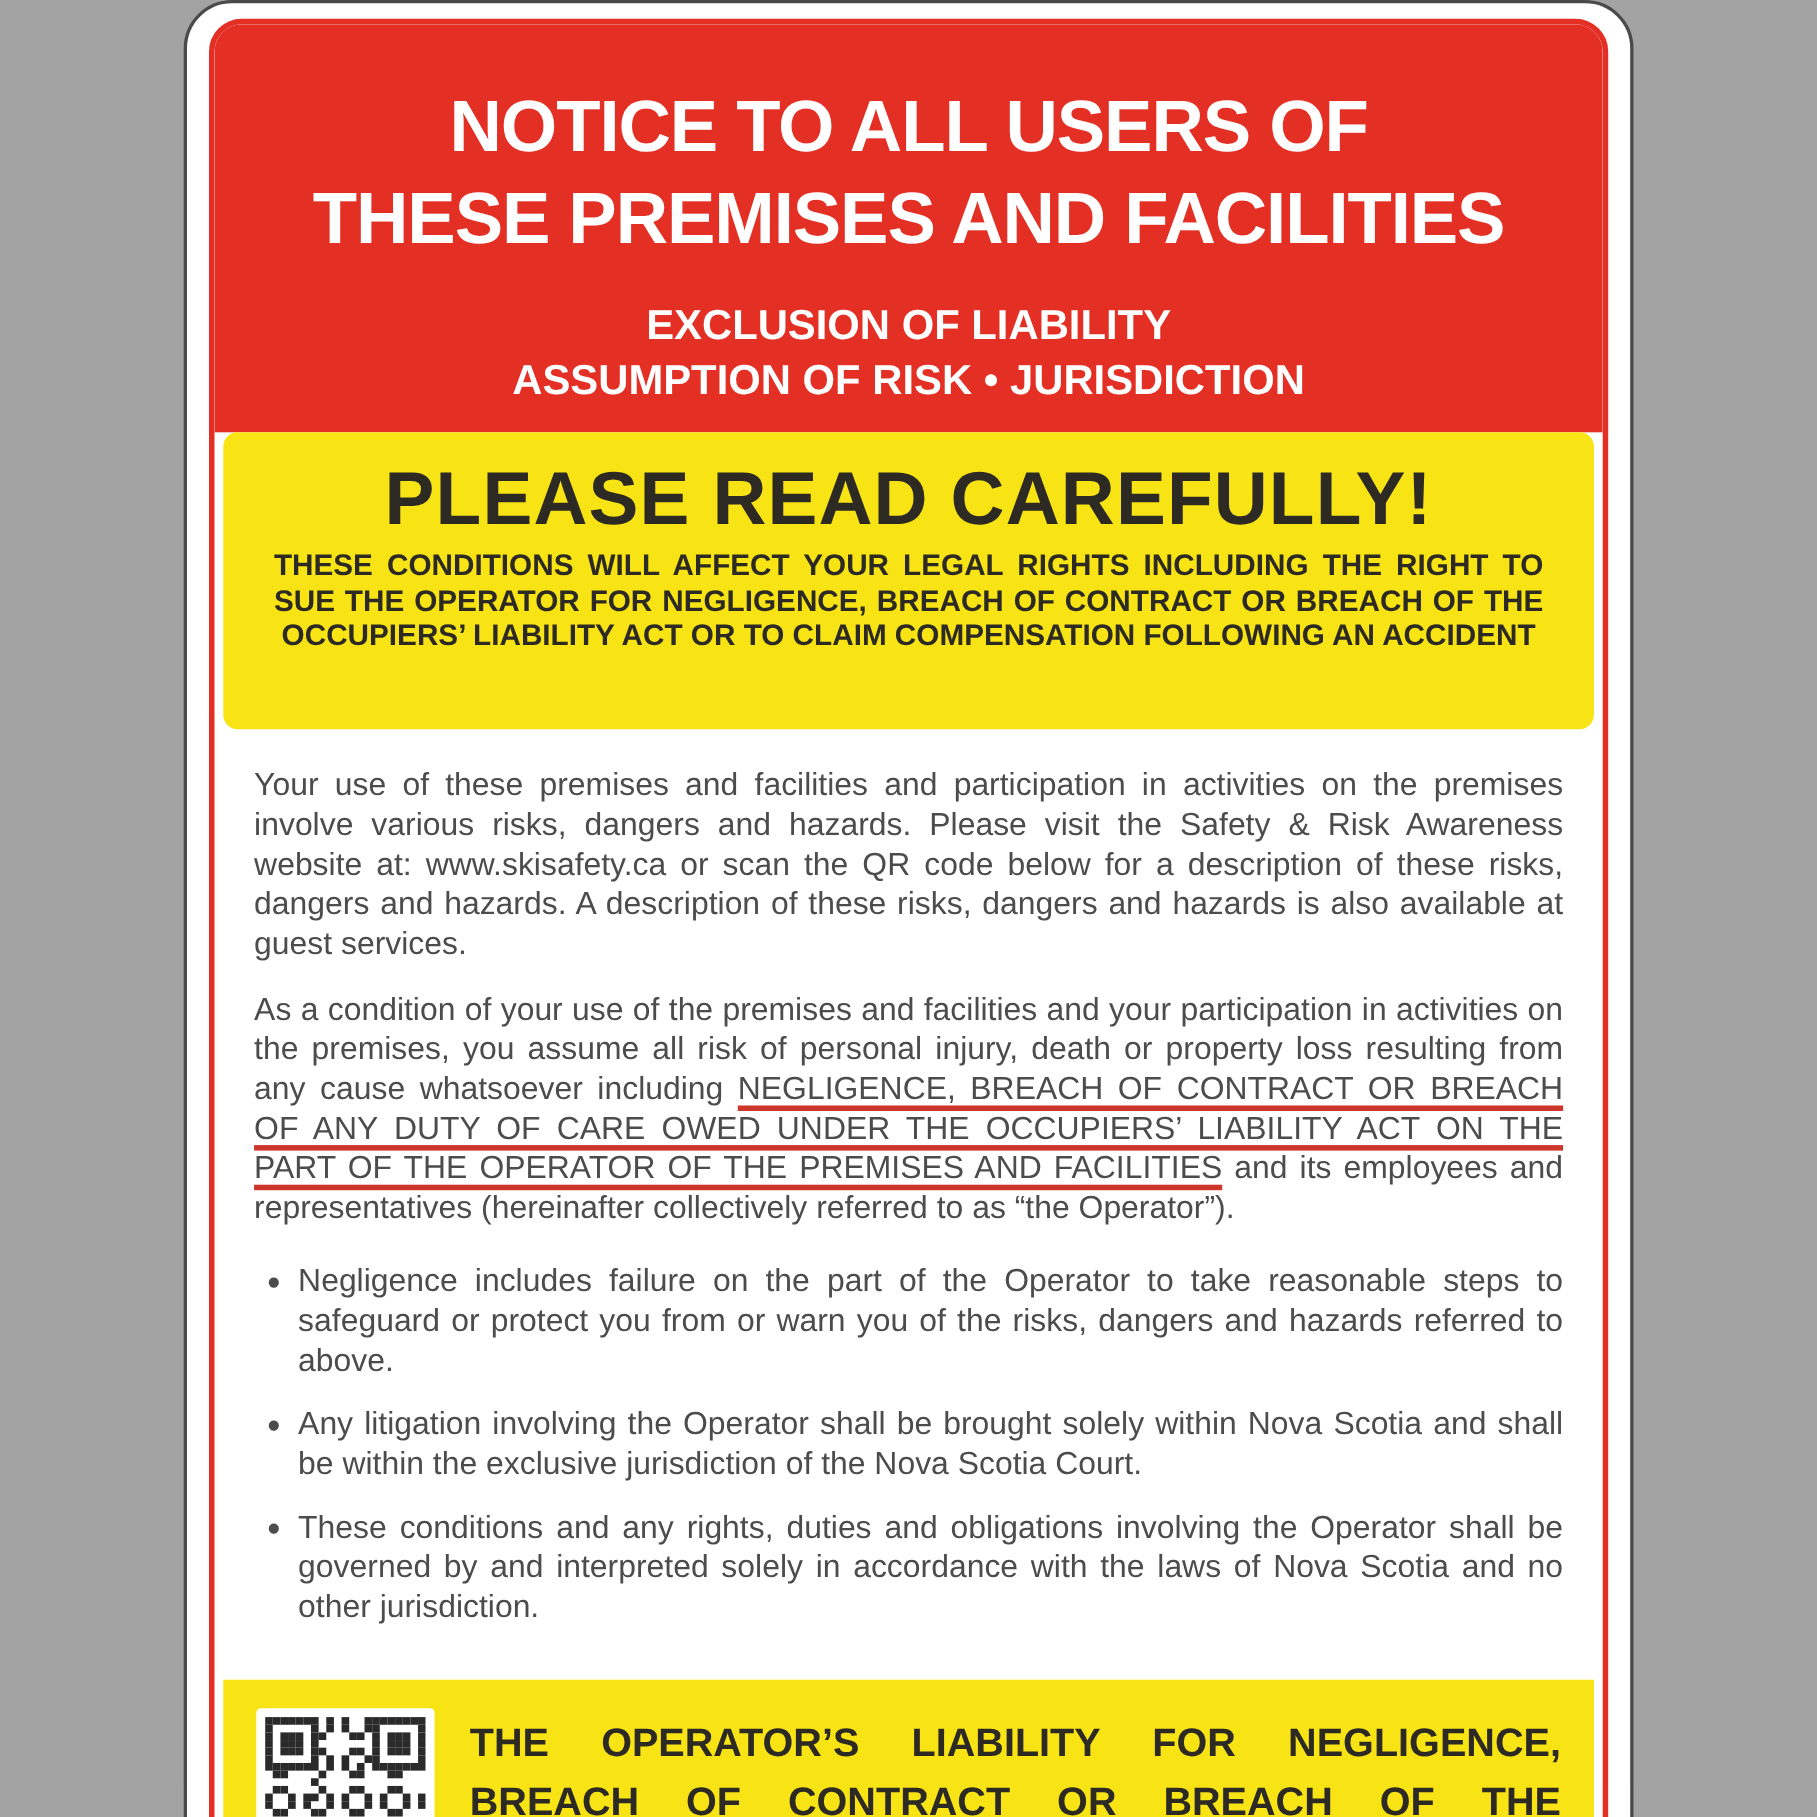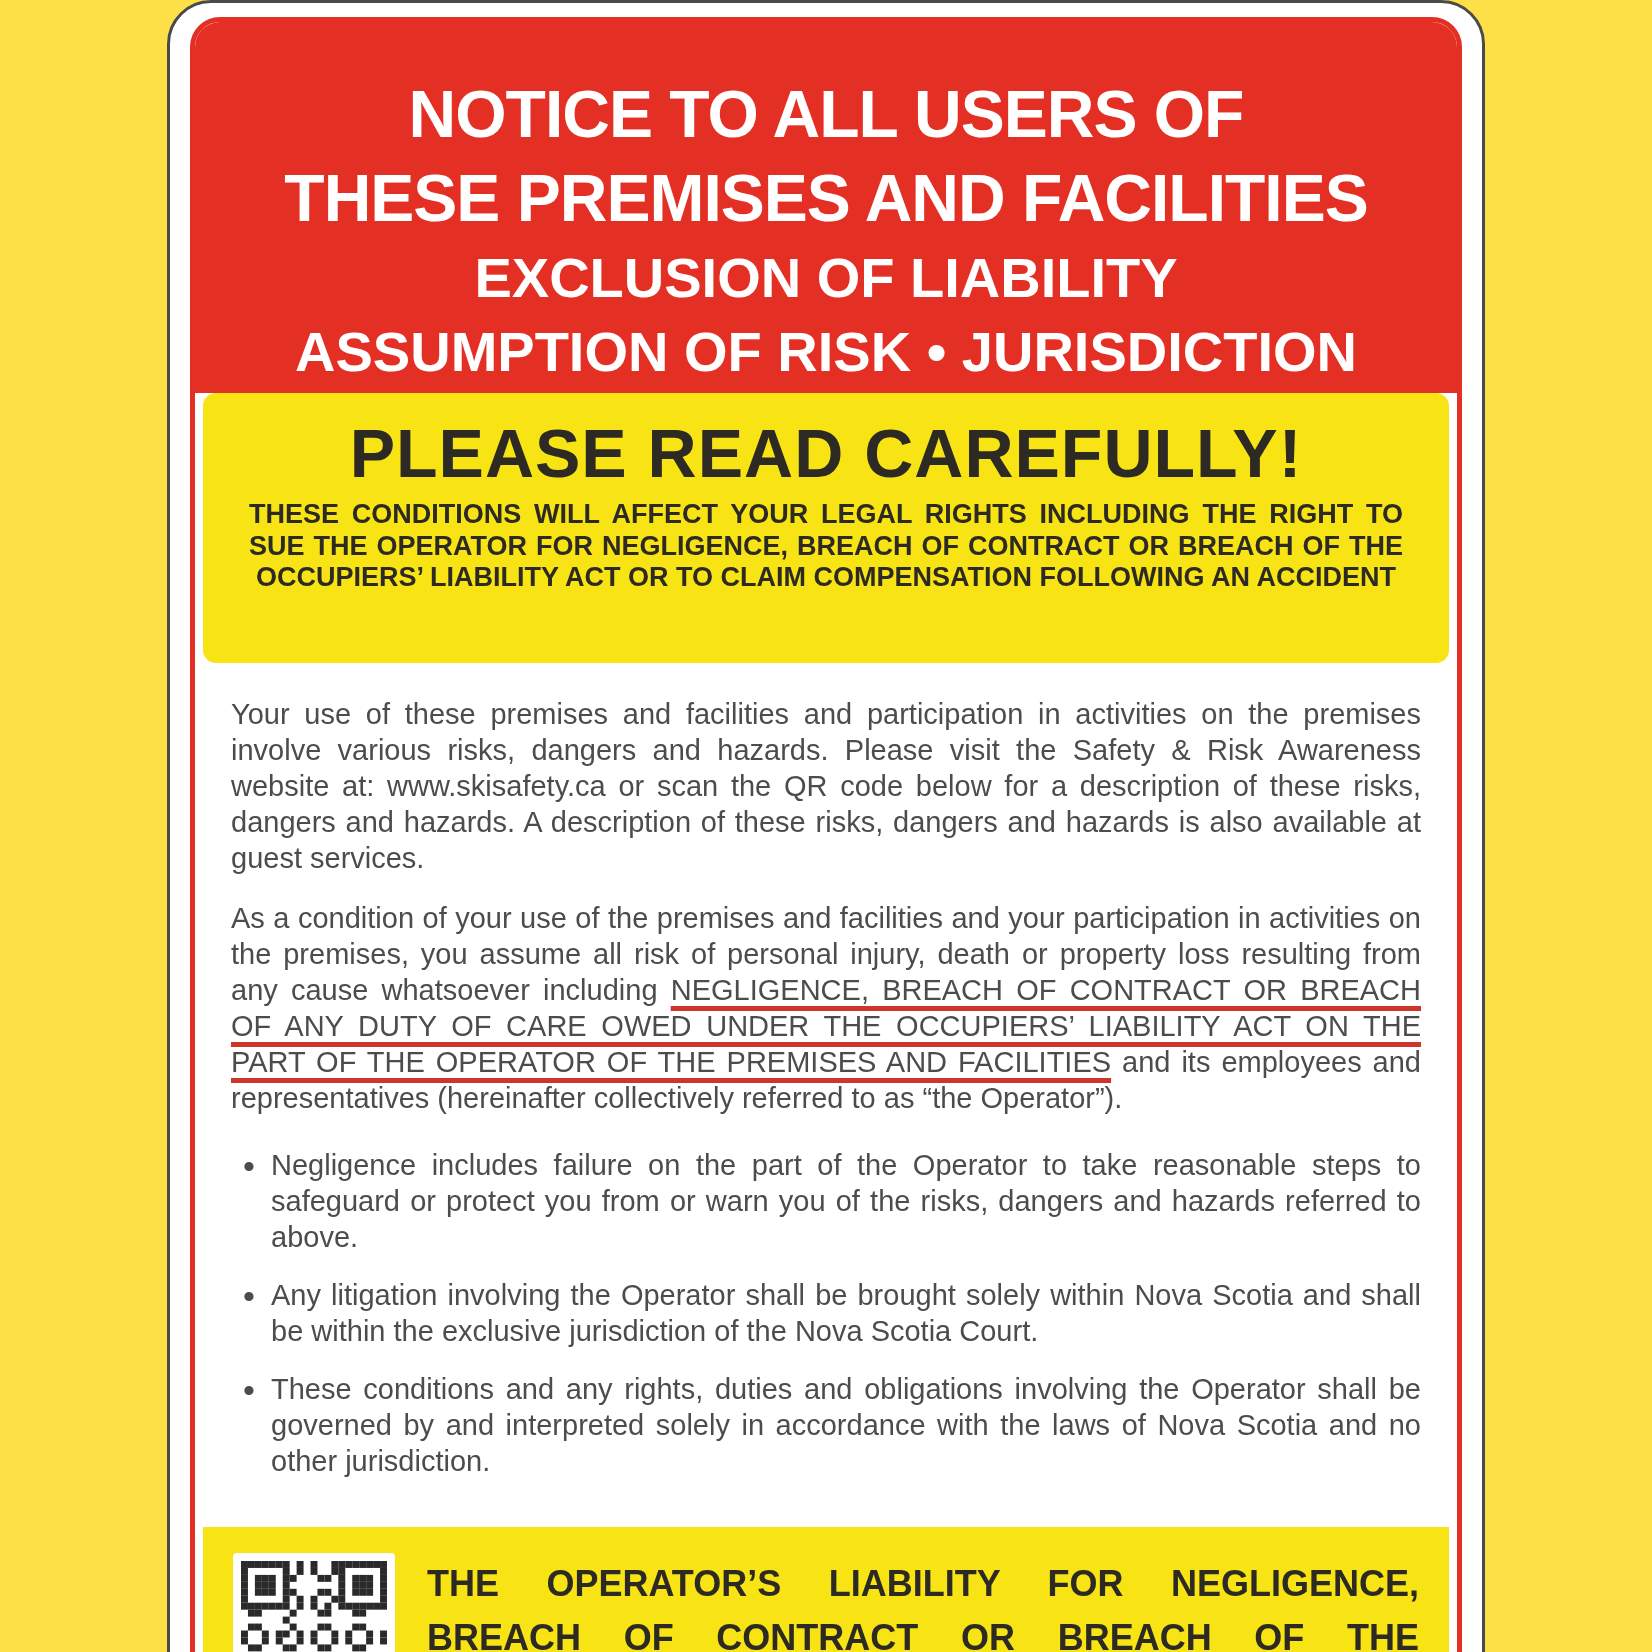--- a/index.html
+++ b/index.html
@@ -1,28 +1,28 @@
 <!DOCTYPE html>
 <html><head>
 <meta charset="utf-8">
 <style>
   html,body{margin:0;padding:0;}
   body{font-family:"Liberation Sans",sans-serif;}
   .canvas{position:relative;width:1652px;height:1652px;background:#e3301fcc;overflow:hidden;}
-  .canvas{background:#fde047;}
+  .canvas{background:#a3a3a3;}
   .sign{position:absolute;left:167px;top:0;width:1318px;height:1760px;
         background:#ffffff;border:3px solid #4a4a4a;border-radius:44px;
         box-sizing:border-box;padding:14px 20px 20px 20px;}
   .inner{height:100%;border:5px solid #e43024;border-radius:30px;overflow:hidden;
          background:#ffffff;box-sizing:border-box;}
   
   .header-red{background:#e43024;height:371px;box-sizing:border-box;
               padding-top:50px;text-align:center;color:#ffffff;}
   .title{font-size:66px;font-weight:700;line-height:1.28;letter-spacing:-1px;margin:0;}
-  .subtitle{font-size:56px;font-weight:700;line-height:1.32;letter-spacing:0;}
+  .subtitle{margin-top:30px;font-size:38px;font-weight:700;line-height:1.32;letter-spacing:0;}
   
   .warning{background:#f8e414;height:270px;box-sizing:border-box;margin:0 8px;
            padding:26px 46px 0 46px;color:#2c2a22;border-radius:13px;}
   .warning-title{font-size:68px;font-weight:700;letter-spacing:1px;text-align:center;
                  margin:0 0 12px 0;line-height:1.0;}
   .warning-body{font-size:27px;font-weight:700;line-height:1.17;
                 text-align:justify;text-align-last:center;}
   
   .body-white{height:864px;box-sizing:border-box;padding:34px 36px 0 36px;
               font-size:29px;line-height:1.24;color:#4c4c4c;text-align:justify;overflow:hidden;border-radius:12px;}

